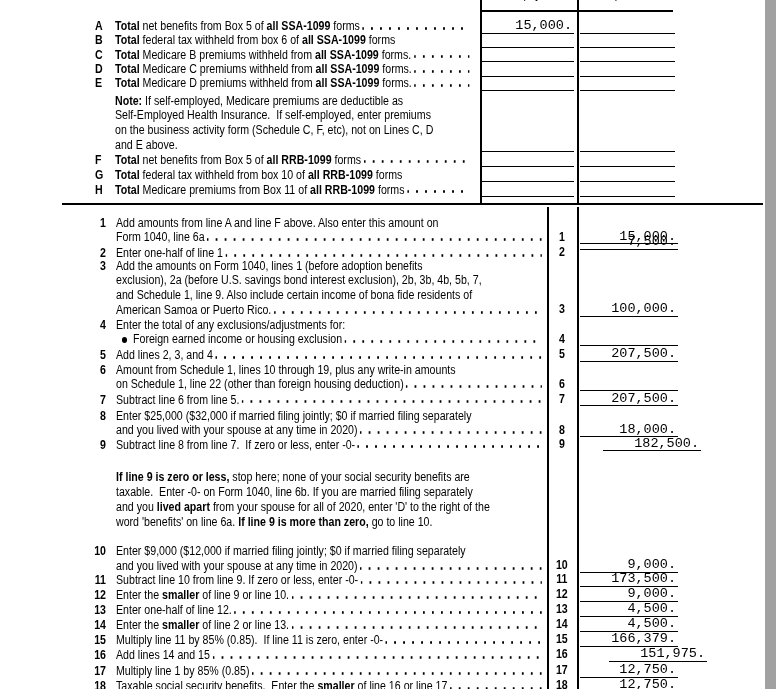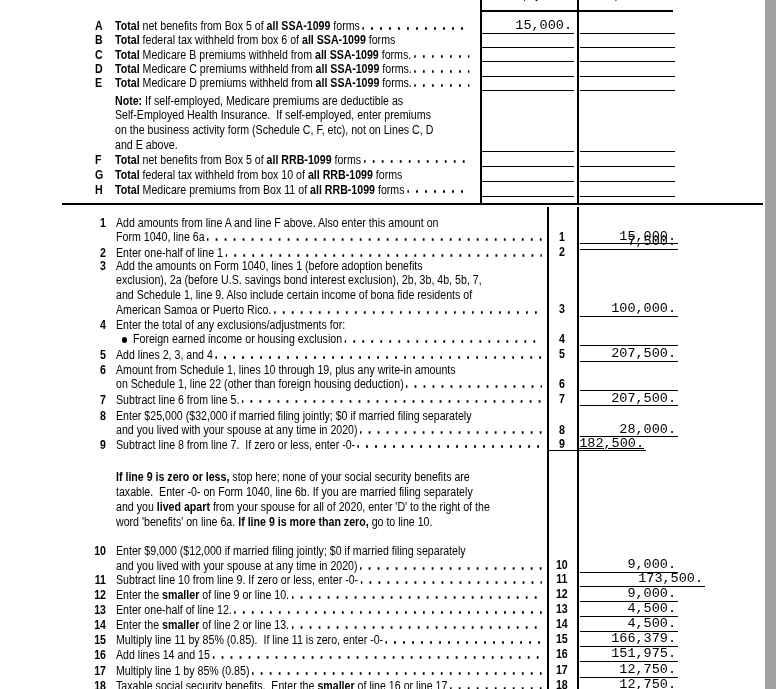--- a/index.html
+++ b/index.html
@@ -244,51 +244,51 @@
       <div class="ltext cx" style="left: 116px; top: 408.7px; width: 505px;">
         <div class="tline">
           <span class="seg">Enter $25,000 ($32,000 if married filing jointly; $0 if married filing separately</span>
         </div>
         <div class="tline">
           <span class="seg">and you lived with your spouse at any time in 2020)</span>
           <span class="dots"></span>
         </div>
       </div>
       <div class="colnum cx" style="top: 423.5px;">8</div>
-      <div class="cell" style="left: 580px; top: 422.5px; width: 96px;">28,000.</div>
+      <div class="cell" style="left: 580px; top: 422.5px; width: 96px;">18,000.</div>
       <div class="lnum cx" style="left: 86px; top: 437.5px; width: 23.5px;">9</div>
       <div class="ltext cx" style="left: 116px; top: 437.5px; width: 505px;">
         <div class="tline">
           <span class="seg">Subtract line 8 from line 7.  If zero or less, enter -0-</span>
           <span class="dots"></span>
         </div>
       </div>
       <div class="colnum cx" style="top: 437.5px;">9</div>
-      <div class="cell" style="left: 548px; top: 436.5px; width: 96px; text-decoration: underline;">182,500.</div>
+      <div class="cell" style="left: 603px; top: 436.5px; width: 96px;">182,500.</div>
       <div class="lnum cx" style="left: 86px; top: 544.2px; width: 23.5px;">10</div>
       <div class="ltext cx" style="left: 116px; top: 544.2px; width: 505px;">
         <div class="tline">
           <span class="seg">Enter $9,000 ($12,000 if married filing jointly; $0 if married filing separately</span>
         </div>
         <div class="tline">
           <span class="seg">and you lived with your spouse at any time in 2020)</span>
           <span class="dots"></span>
         </div>
       </div>
       <div class="colnum cx" style="top: 559px;">10</div>
       <div class="cell" style="left: 580px; top: 558px; width: 96px;">9,000.</div>
       <div class="lnum cx" style="left: 86px; top: 573px; width: 23.5px;">11</div>
       <div class="ltext cx" style="left: 116px; top: 573px; width: 505px;">
         <div class="tline">
           <span class="seg">Subtract line 10 from line 9. If zero or less, enter -0-</span>
           <span class="dots"></span>
         </div>
       </div>
       <div class="colnum cx" style="top: 573px;">11</div>
-      <div class="cell" style="left: 580px; top: 572px; width: 96px; padding-left: 27px;">173,500.</div>
+      <div class="cell" style="left: 580px; top: 572px; width: 96px;">173,500.</div>
       <div class="lnum cx" style="left: 86px; top: 588px; width: 23.5px;">12</div>
       <div class="ltext cx" style="left: 116px; top: 588px; width: 505px;">
         <div class="tline">
           <span class="seg">Enter the </span>
           <span class="seg b">smaller</span>
           <span class="seg"> of line 9 or line 10.</span>
           <span class="dots"></span>
         </div>
       </div>
       <div class="colnum cx" style="top: 588px;">12</div>
@@ -323,21 +323,21 @@
       <div class="colnum cx" style="top: 633px;">15</div>
       <div class="cell" style="left: 580px; top: 632px; width: 96px;">166,379.</div>
       <div class="lnum cx" style="left: 86px; top: 648px; width: 23.5px;">16</div>
       <div class="ltext cx" style="left: 116px; top: 648px; width: 505px;">
         <div class="tline">
           <span class="seg">Add lines 14 and 15</span>
           <span class="dots"></span>
         </div>
       </div>
       <div class="colnum cx" style="top: 648px;">16</div>
-      <div class="cell" style="left: 580px; top: 647px; width: 96px;">151,975.</div>
+      <div class="cell" style="left: 609px; top: 647px; width: 96px;">151,975.</div>
       <div class="lnum cx" style="left: 86px; top: 664px; width: 23.5px;">17</div>
       <div class="ltext cx" style="left: 116px; top: 664px; width: 505px;">
         <div class="tline">
           <span class="seg">Multiply line 1 by 85% (0.85)</span>
           <span class="dots"></span>
         </div>
       </div>
       <div class="colnum cx" style="top: 664px;">17</div>
       <div class="cell" style="left: 580px; top: 663px; width: 96px;">12,750.</div>
       <div class="lnum cx" style="left: 86px; top: 679px; width: 23.5px;">18</div>

